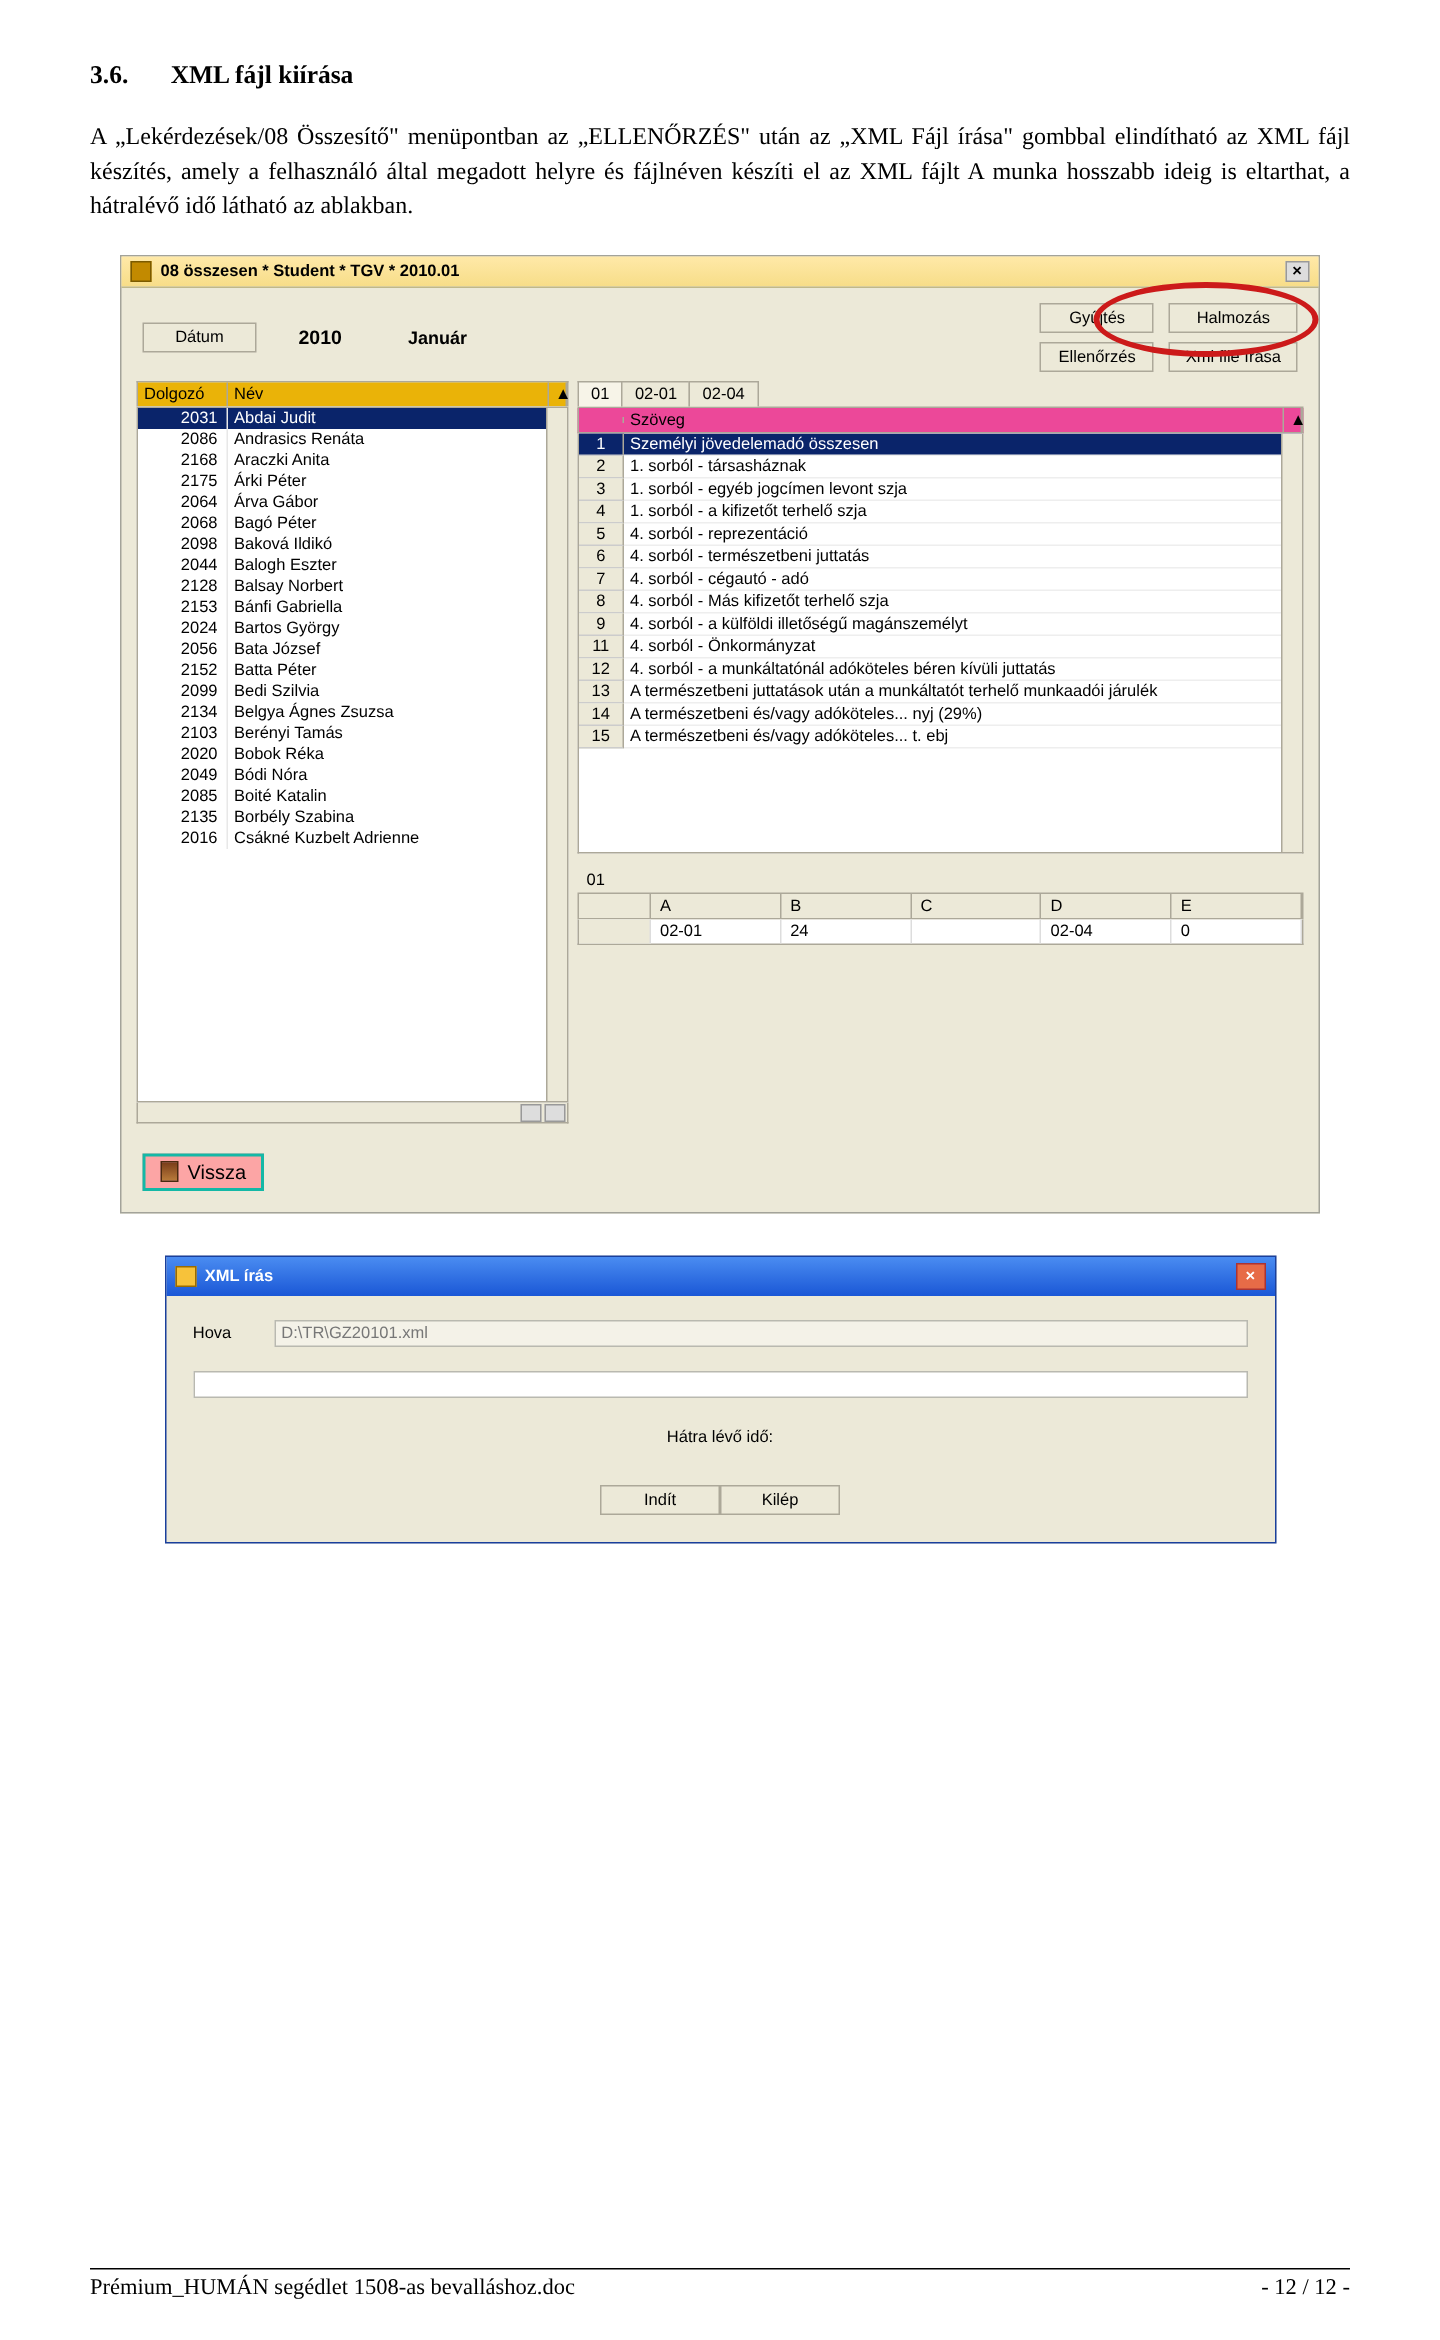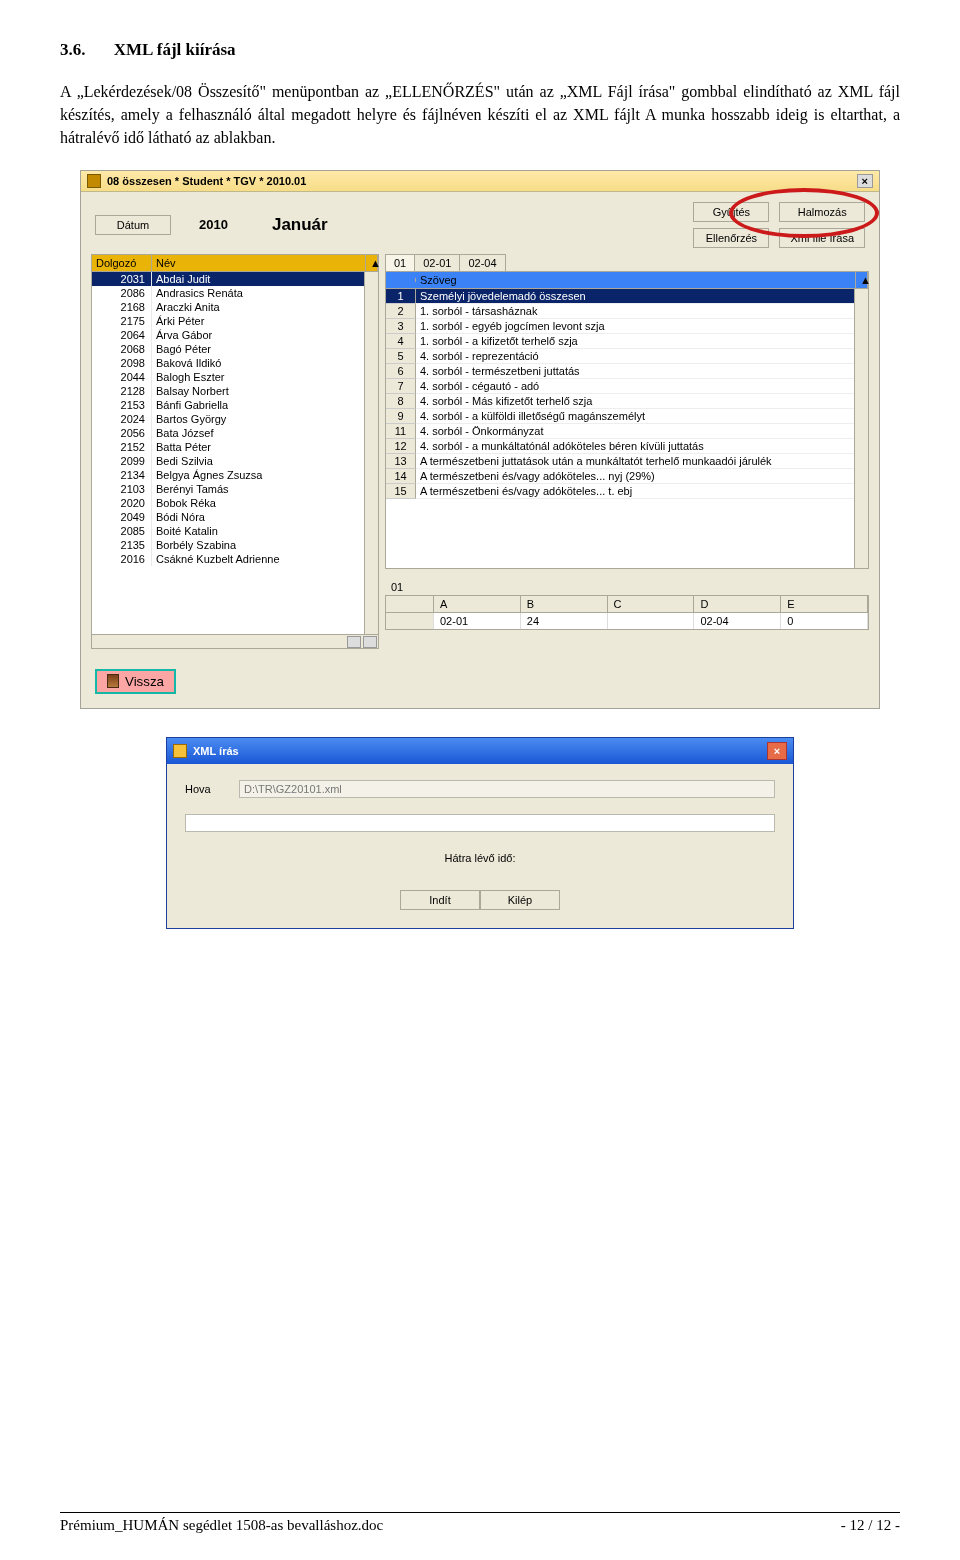--- a/index.html
+++ b/index.html
@@ -50,21 +50,21 @@
   .toprow { display:flex; align-items:center; padding:10px 14px 6px 14px; gap:18px; }
   .btn {
     background:#ece9d8;
     border:1px solid #aca899;
     padding:3px 10px;
     font-size:11px;
     min-width:76px;
     text-align:center;
   }
   .year { font-weight:bold; font-size:13px; margin-left:10px;}
-  .month { font-weight:bold; font-size:17px; margin-left:26px;}
+  .month { font-weight:bold; font-size:12px; margin-left:26px;}
 
   .action-area { margin-left:auto; position:relative; }
   .action-grid { display:grid; grid-template-columns:auto auto; gap:6px 10px; }
   .red-circle {
     position:absolute;
     right:-14px; top:-14px;
     width:150px; height:50px;
     border:4px solid #cc1a1a;
     border-radius:50%;
     pointer-events:none;
@@ -73,35 +73,35 @@
   .mainpane { display:flex; gap:6px; padding:0 10px 10px 10px; }
   .leftcol { width:288px; }
   .rightcol { flex:1; }
 
   .list-head { display:flex; background:#ece9d8; border:1px solid #aca899; border-bottom:none; }
   .list-head > div { padding:2px 4px; border-right:1px solid #aca899; background:#eab308; font-size:11px;}
   .col-dolg { width:60px; }
   .col-nev { flex:1; }
   .list-scroll { width:12px !important; text-align:center; }
 
-  .list-body { border:1px solid #aca899; background:#fff; height:364px; overflow:hidden; position:relative;}
+  .list-body { border:1px solid #aca899; background:#fff; height:464px; overflow:hidden; position:relative;}
   .list-row { display:flex; font-size:11px; }
   .list-row > div { padding:1px 4px; border-right:1px solid #e8e8e8; }
   .list-row .c1 { width:60px; text-align:right; padding-right:6px;}
   .list-row .c2 { flex:1; }
   .list-row.selected { background:#0a246a; color:#fff; }
   .list-vscroll { position:absolute; right:0; top:0; bottom:0; width:14px; background:#ece9d8; border-left:1px solid #aca899;}
   .list-hscroll { border:1px solid #aca899; border-top:none; background:#ece9d8; height:14px; display:flex; justify-content:flex-end;}
   .sc-btn{width:14px;height:12px;border:1px solid #999;background:#ddd;display:inline-block;margin:1px;}
 
   .tabrow { display:flex; gap:0; border-bottom:1px solid #aca899; }
   .tab { border:1px solid #aca899; border-bottom:none; padding:2px 8px; background:#ece9d8; font-size:11px; margin-right:-1px;}
   .tab.active { background:#f7f4e8; }
 
-  .szov-head { display:flex; border:1px solid #aca899; border-top:none; background:#3b82f6;align-items:center; }
+  .szov-head { display:flex; border:1px solid #aca899; border-top:none; background:#ec4899;align-items:center; }
   .szov-head > div { padding:2px 4px; border-right:1px solid #aca899; font-size:11px;}
   .sz-num { width:30px; }
   .sz-txt { flex:1; }
 
   .szov-body { border:1px solid #aca899; border-top:none; background:#fff; height:280px; position:relative; overflow:hidden;}
   .szov-row { display:flex; font-size:11px; }
   .szov-row .n { width:30px; text-align:center; background:#ece9d8; border-right:1px solid #aca899; border-bottom:1px solid #ccc; padding:1px 0;}
   .szov-row .t { flex:1; padding:1px 4px; border-bottom:1px solid #eee;}
   .szov-row.selected { background:#0a246a; color:#fff;}
   .szov-row.selected .n { background:#0a246a; }
@@ -115,21 +115,21 @@
   .bg-body > div { flex:1; padding:2px 6px; border-right:1px solid #ddd; font-size:11px;}
   .bg-body .lab { width:48px; flex:none; background:#ece9d8;}
   .bg-label-row { font-size:11px; padding:2px 6px;}
 
   .vissza-row { padding:10px 14px 14px 14px; }
   .vissza { display:inline-flex; align-items:center; gap:6px; border:2px solid #14b8a6; background:#fca5a5; padding:3px 10px;}
   .vissza .dooricon{width:12px;height:14px;background:linear-gradient(#7a3d1a,#b87a3a);border:1px solid #4a2a10;}
 
   
   .dlg {
-    width:628px;
+    width:741px;
     margin:0 auto;
     border:1px solid #1a3f9c;
     font-family: Tahoma, Arial, sans-serif;
     font-size:11px;
     background:#ece9d8;
   }
   .dlg-title {
     background:linear-gradient(#4a8cf1,#1a57d6);
     color:#fff; font-weight:bold;
     padding:4px 6px;

